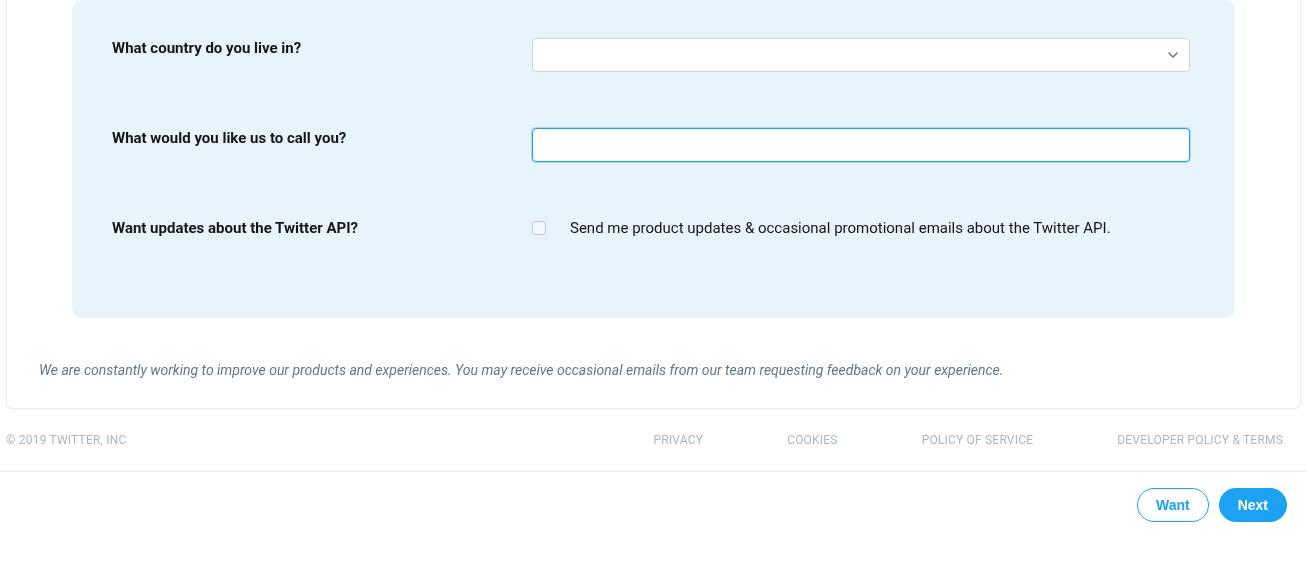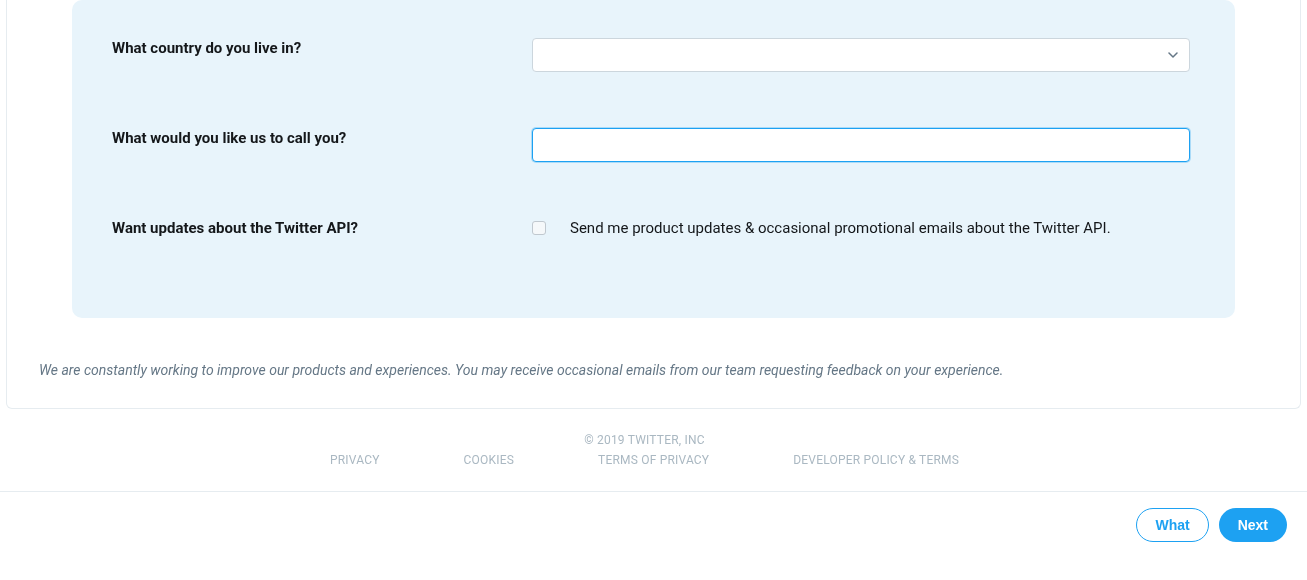--- a/index.html
+++ b/index.html
@@ -124,25 +124,24 @@
     }
 
     .footer {
       display: flex;
       align-items: center;
       justify-content: space-between;
       width: 100%;
       padding: 24px 24px 24px 6px;
       font-size: 12px;
       letter-spacing: .2px;
-      flex-direction: column;
     }
     .footer .copyright { color: #aab8c2; }
     .footer .links { display: flex; gap: 84px; }
-    .footer .links a { color: #aab8c2; text-decoration: none; cursor: pointer; margin-top: 6px; }
+    .footer .links a { color: #aab8c2; text-decoration: none; cursor: pointer; }
 
     .action-strip {
       border-top: 1px solid #e6ecf0;
       padding: 16px 20px 16px 0;
       display: flex;
       justify-content: flex-end;
       gap: 10px;
     }
 
     .btn {
@@ -215,23 +214,23 @@
     </div>
 
     <div class="disclaimer">We are constantly working to improve our products and experiences. You may receive occasional emails from our team requesting feedback on your experience.</div>
   </div>
 
   <div class="footer">
     <div class="copyright">© 2019 TWITTER, INC</div>
     <div class="links">
       <a>PRIVACY</a>
       <a>COOKIES</a>
-      <a>TERMS OF PRIVACY</a>
+      <a>POLICY OF SERVICE</a>
       <a>DEVELOPER POLICY &amp; TERMS</a>
     </div>
   </div>
 
   <div class="action-strip">
-    <button class="btn btn-outline">What</button>
+    <button class="btn btn-outline">Want</button>
     <button class="btn btn-primary">Next</button>
   </div>
 
 </div>
 
 </body></html>

